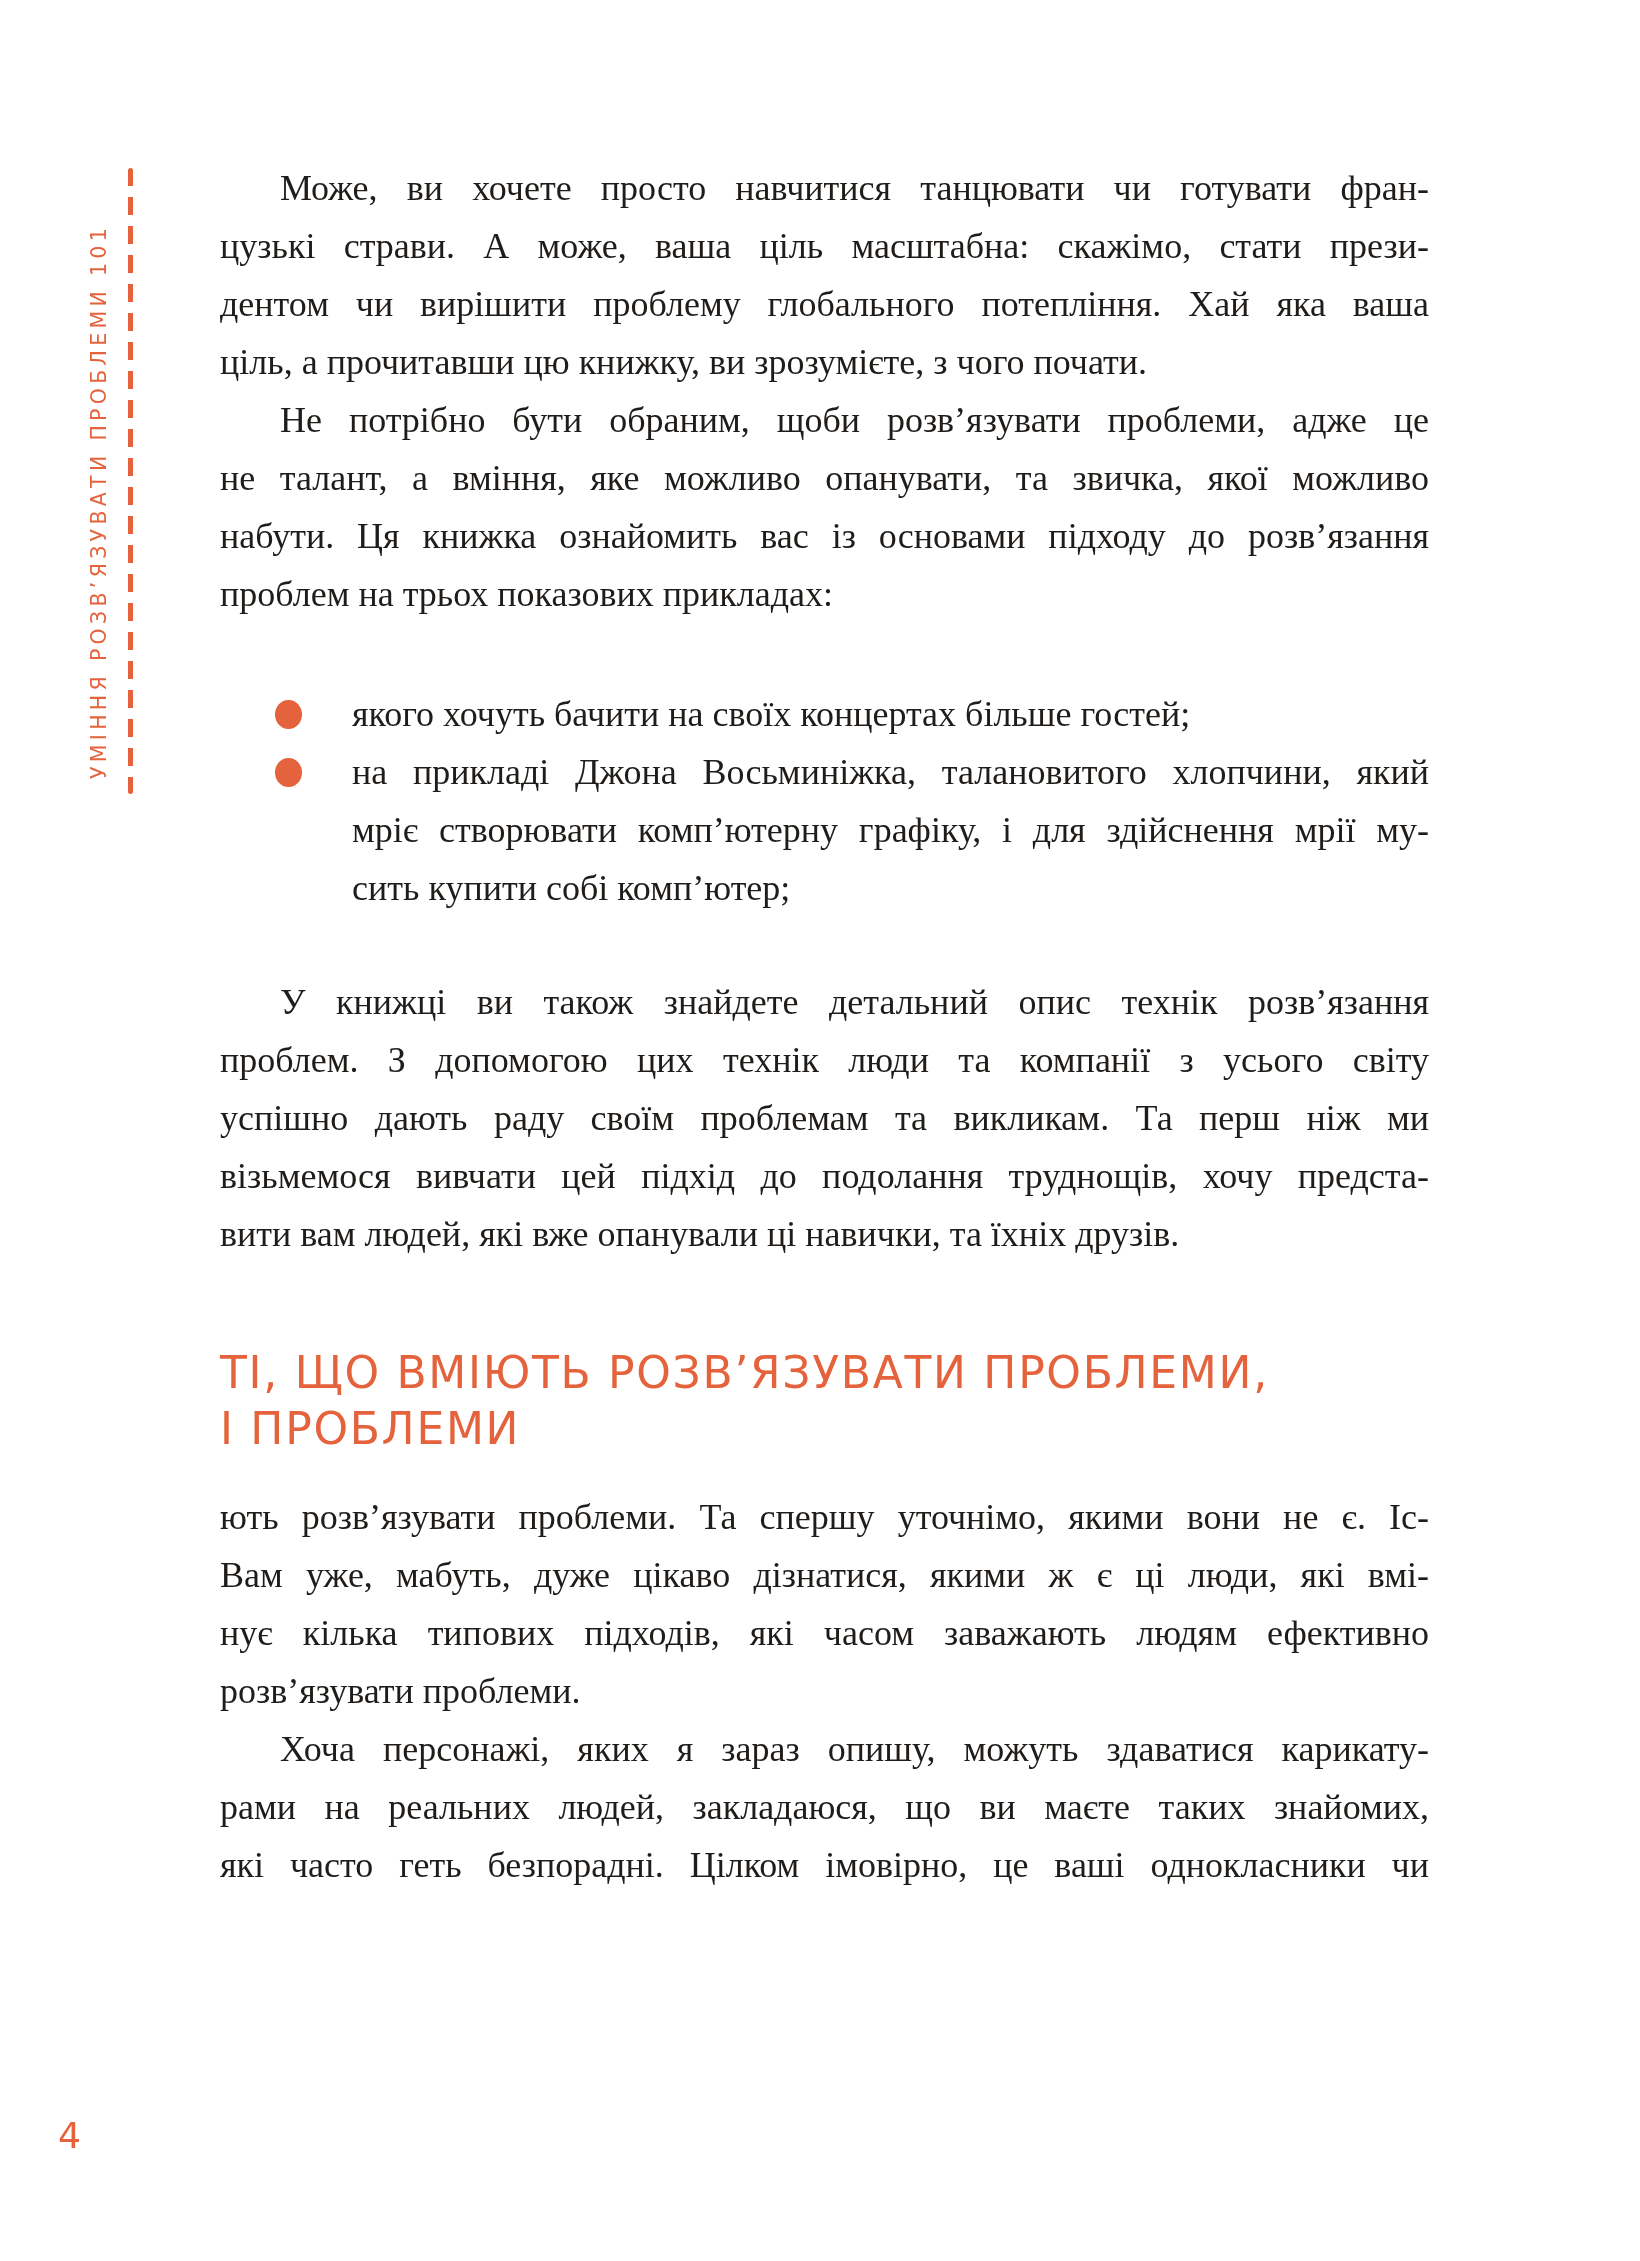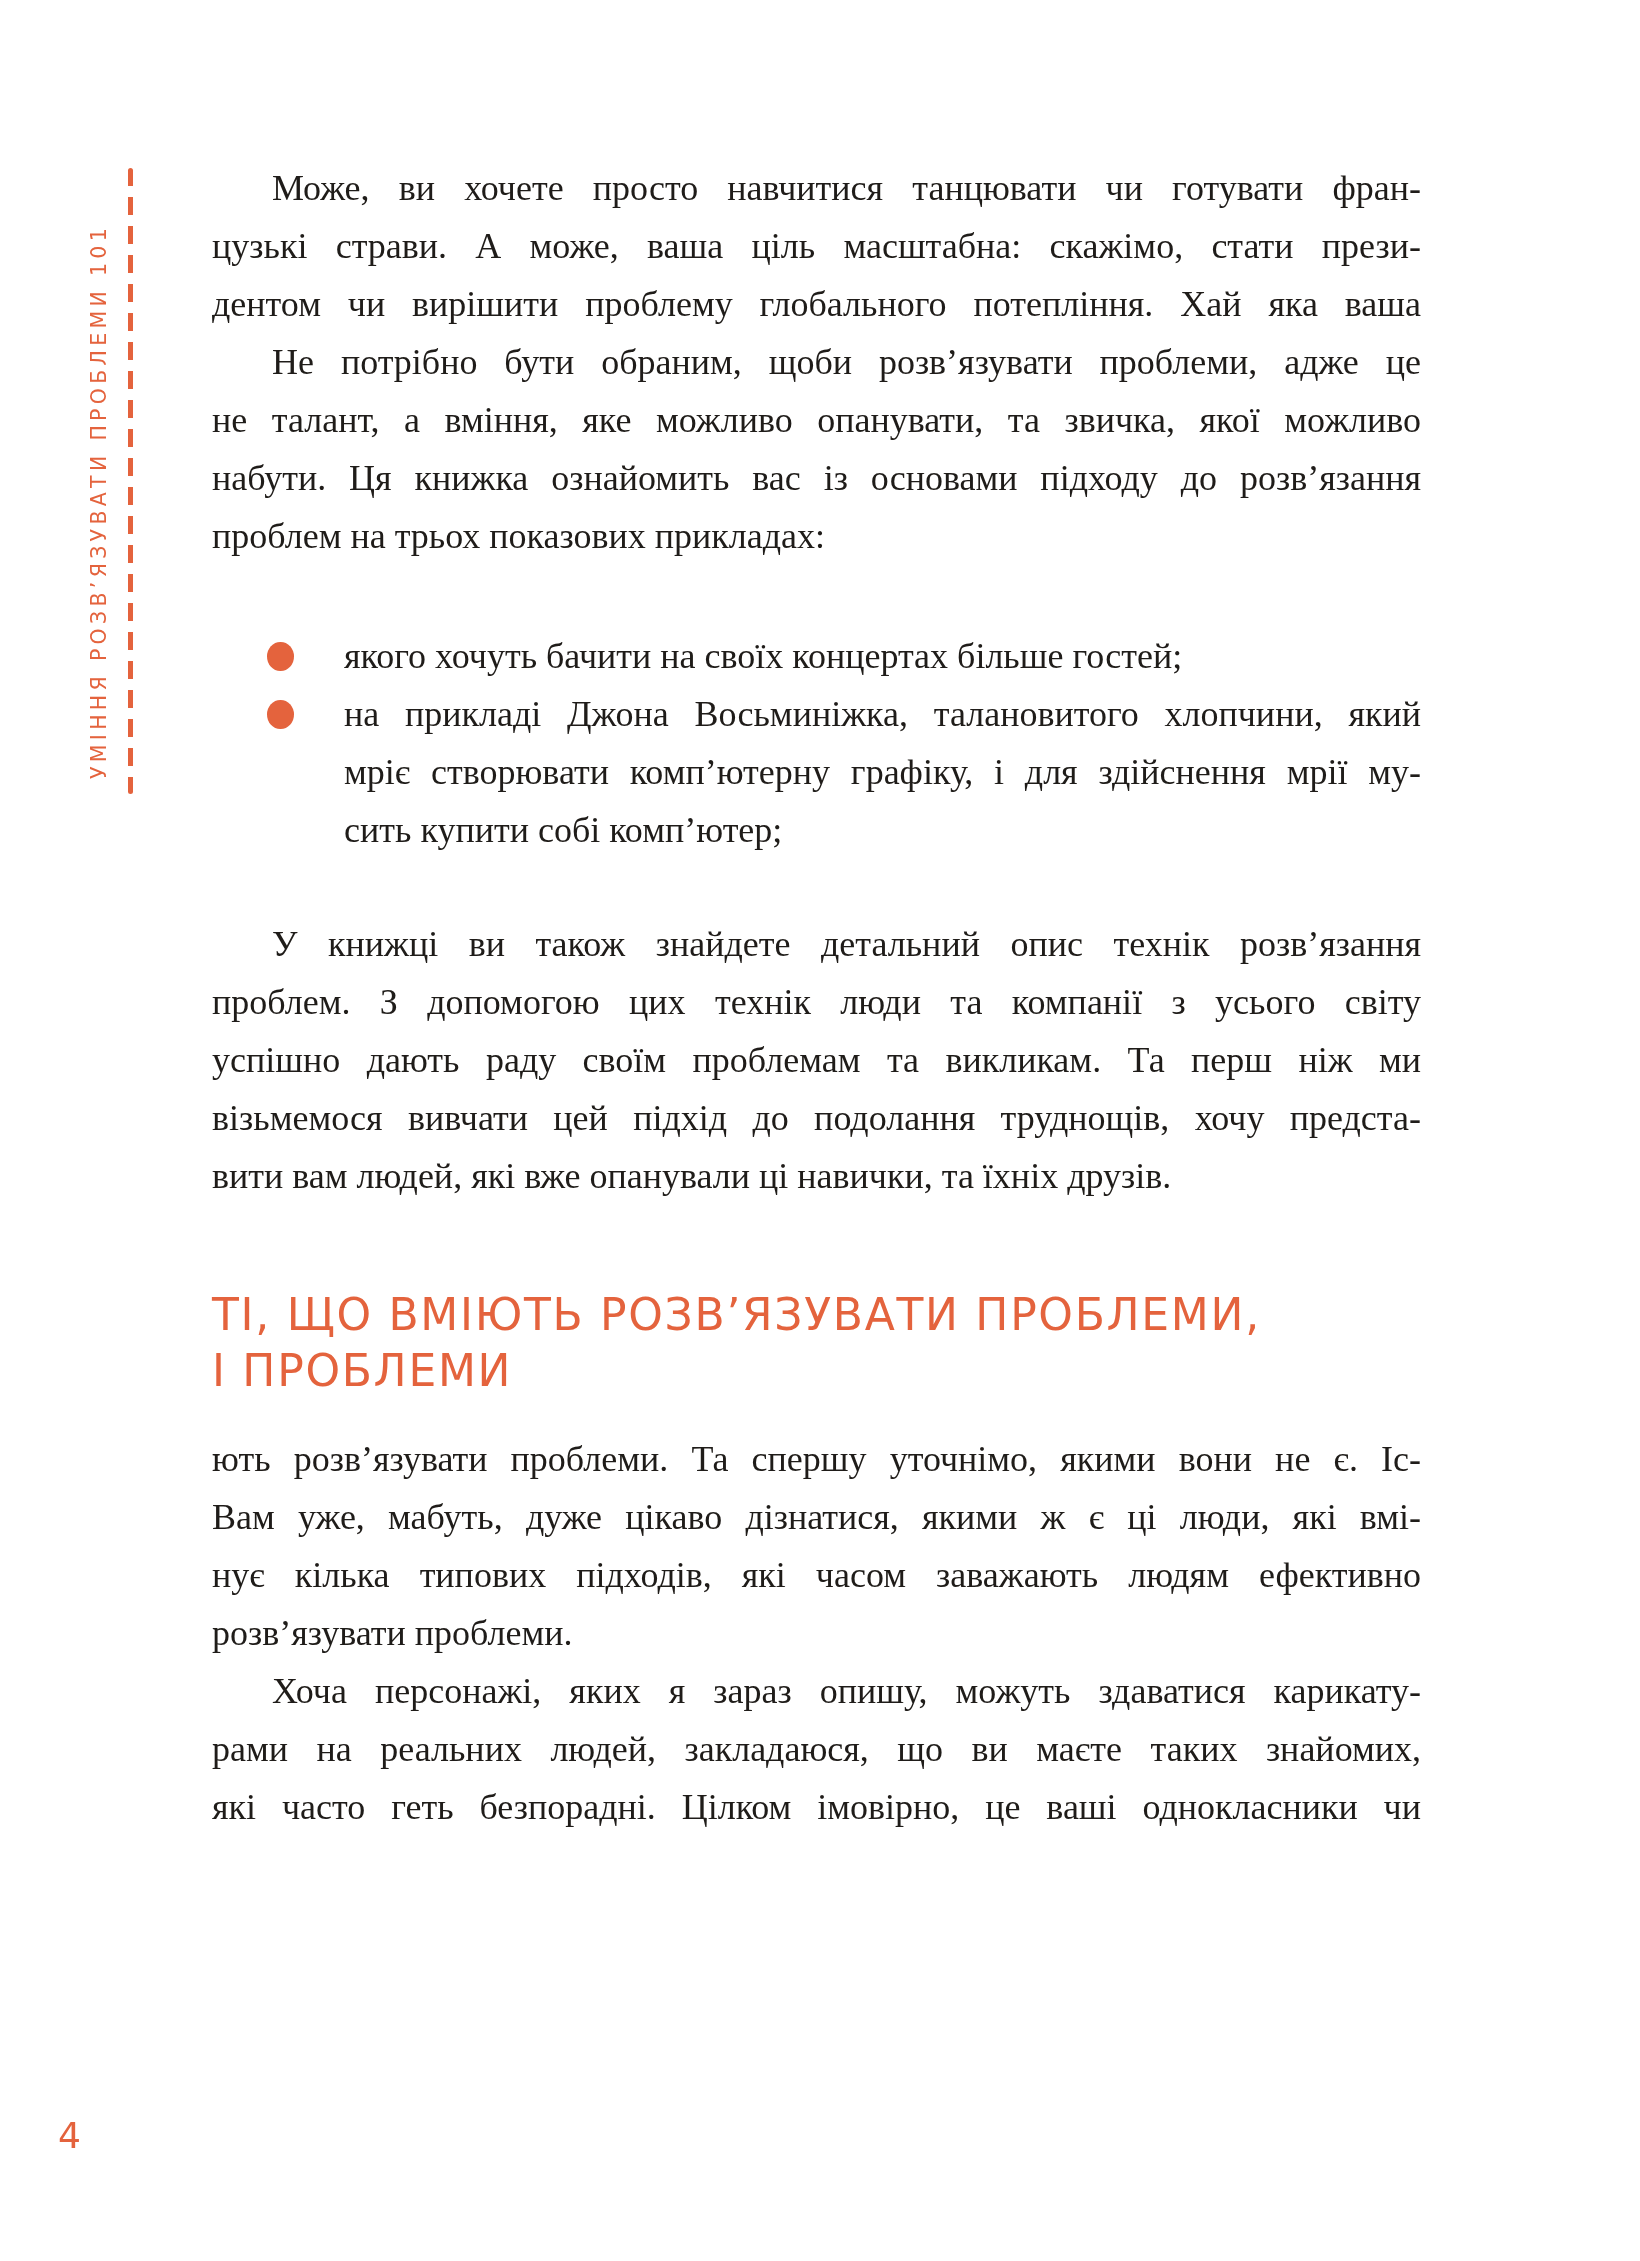--- a/index.html
+++ b/index.html
@@ -41,21 +41,21 @@
     top:168px;
     width:5.1px;
     height:626px;
     background:repeating-linear-gradient(180deg,
       var(--accent) 0px, var(--accent) 18px,
       transparent 18px, transparent 29px);
     border-radius:2.6px;
   }
   .content{
     position:absolute;
-    left:212px;
+    left:220px;
     top:159px;
     width:1209px;
     font-size:36px;
     line-height:58px;
   }
   .line{
     text-align:justify;
     text-align-last:left;
   }
   .line.fill{
@@ -107,20 +107,21 @@
 
   <div class="sidebar-title">УМІННЯ РОЗВ’ЯЗУВАТИ ПРОБЛЕМИ 101</div>
 
   <div class="dashed-rule"></div>
 
   <main class="content" id="content">
       <div class="para indent">
         <div class="line fill">Може, ви хочете просто навчитися танцювати чи готувати фран-</div>
         <div class="line fill">цузькі страви. А може, ваша ціль масштабна: скажімо, стати прези-</div>
         <div class="line fill">дентом чи вирішити проблему глобального потепління. Хай яка ваша</div>
+        <div class="line">ціль, а прочитавши цю книжку, ви зрозумієте, з чого почати.</div>
       </div>
       <div class="para indent">
         <div class="line fill">Не потрібно бути обраним, щоби розв’язувати проблеми, адже це</div>
         <div class="line fill">не талант, а вміння, яке можливо опанувати, та звичка, якої можливо</div>
         <div class="line fill">набути. Ця книжка ознайомить вас із основами підходу до розв’язання</div>
         <div class="line">проблем на трьох показових прикладах:</div>
       </div>
       <div class="bullet-list">
         <div class="bullet-item">
           <span class="dot"></span>

